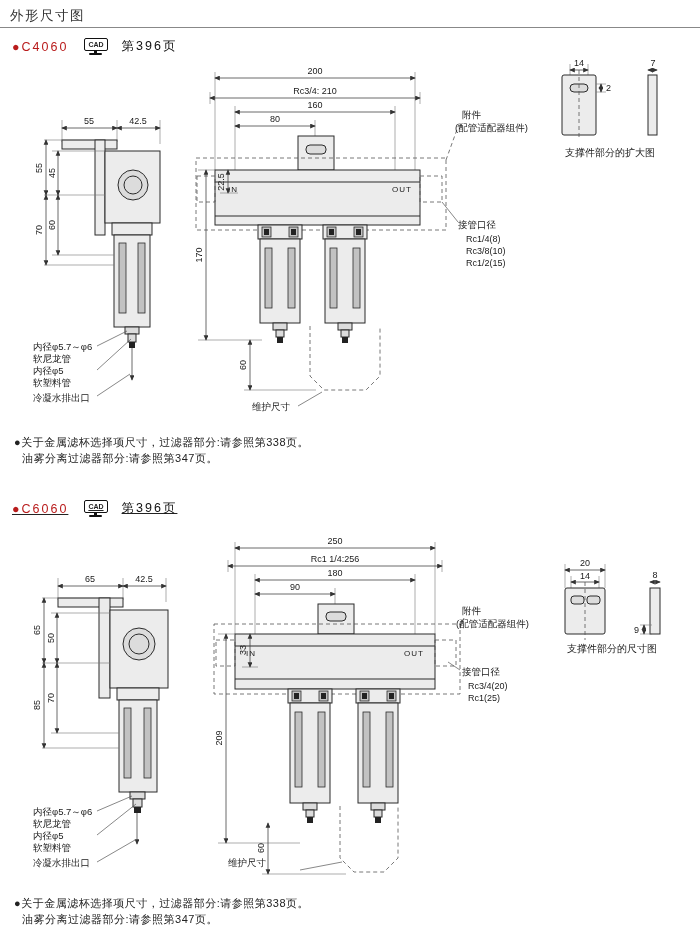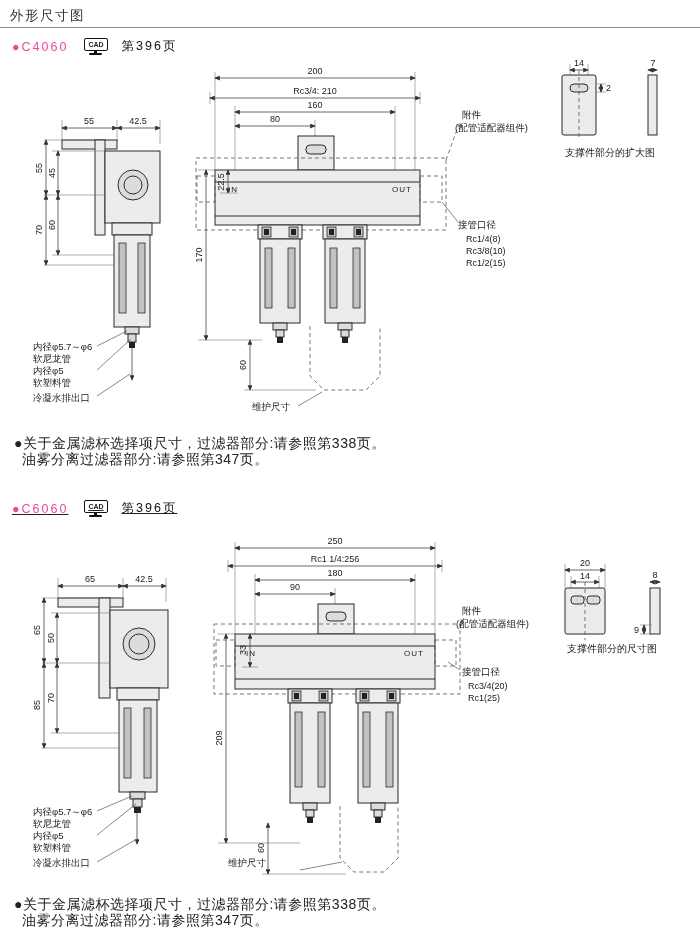--- a/index.html
+++ b/index.html
@@ -2,27 +2,27 @@
 <html><head>
 <meta charset="utf-8">
 <style>
   html,body{margin:0;padding:0;}
   body{width:700px;height:930px;background:#fff;position:relative;overflow:hidden;
        font-family:"Liberation Sans",sans-serif;color:#222;}
   .abs{position:absolute;}
   .title{left:10px;top:7px;font-size:13.5px;letter-spacing:1.5px;color:#333;}
   .rule{left:0;top:27px;width:700px;height:1px;background:#888;}
   .sec-h{display:flex;align-items:center;}
-  .model{font-size:12.5px;letter-spacing:2px;color:#ec4899;}
+  .model{font-size:12.5px;letter-spacing:2px;color:#b91c1c;}
   .pref{font-size:12.5px;letter-spacing:2px;color:#111;margin-left:14px;}
   .cadwrap{margin-left:16px;display:inline-flex;flex-direction:column;align-items:center;cursor:pointer;}
   .cadscreen{border:1.5px solid #111;border-radius:2px;padding:1px 3px;font-size:7px;font-weight:bold;line-height:9px;}
   .cadneck{width:3px;height:2px;background:#111;}
   .cadbase{width:13px;height:2px;background:#111;border-radius:1px;}
-  .note{font-size:14px;letter-spacing:0.5px;color:#222;}
+  .note{font-size:11px;letter-spacing:0.5px;color:#222;}
   svg{position:absolute;left:0;}
   .s  {stroke:#2b2b2b;stroke-width:1;fill:none;}
   .sf {stroke:#2b2b2b;stroke-width:1;fill:#ececec;}
   .sf2{stroke:#2b2b2b;stroke-width:1;fill:#dcdcdc;}
   .sf3{stroke:#2b2b2b;stroke-width:.8;fill:#c2c2c2;}
   .blk{fill:#222;stroke:none;}
   .dim{stroke:#444;stroke-width:.8;fill:none;}
   .ext{stroke:#777;stroke-width:.6;fill:none;}
   .dsh{stroke:#555;stroke-width:.8;fill:none;stroke-dasharray:4 3;}
   .ldr{stroke:#555;stroke-width:.7;fill:none;}

